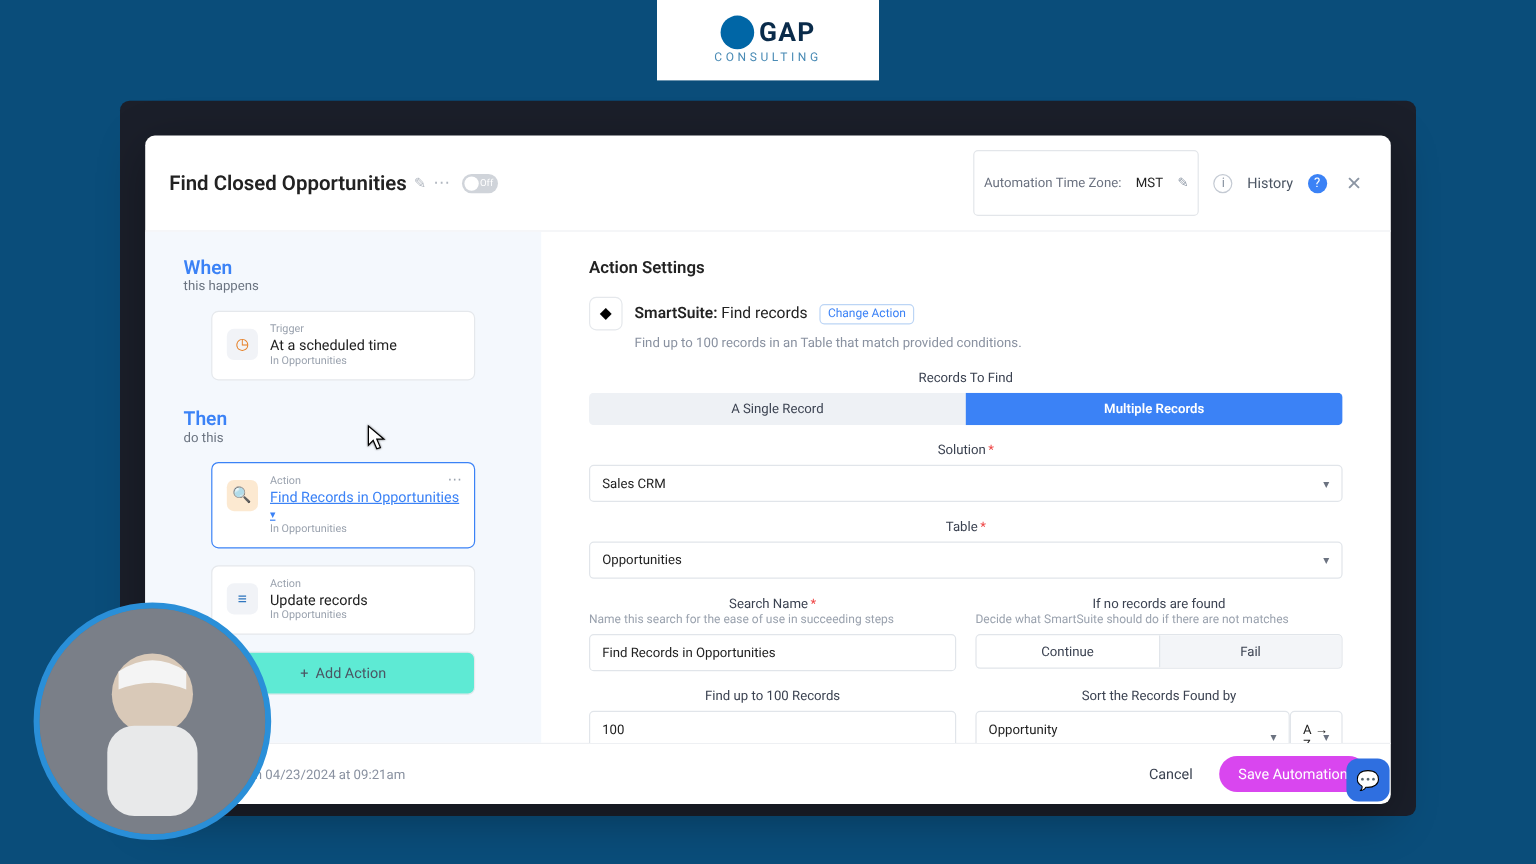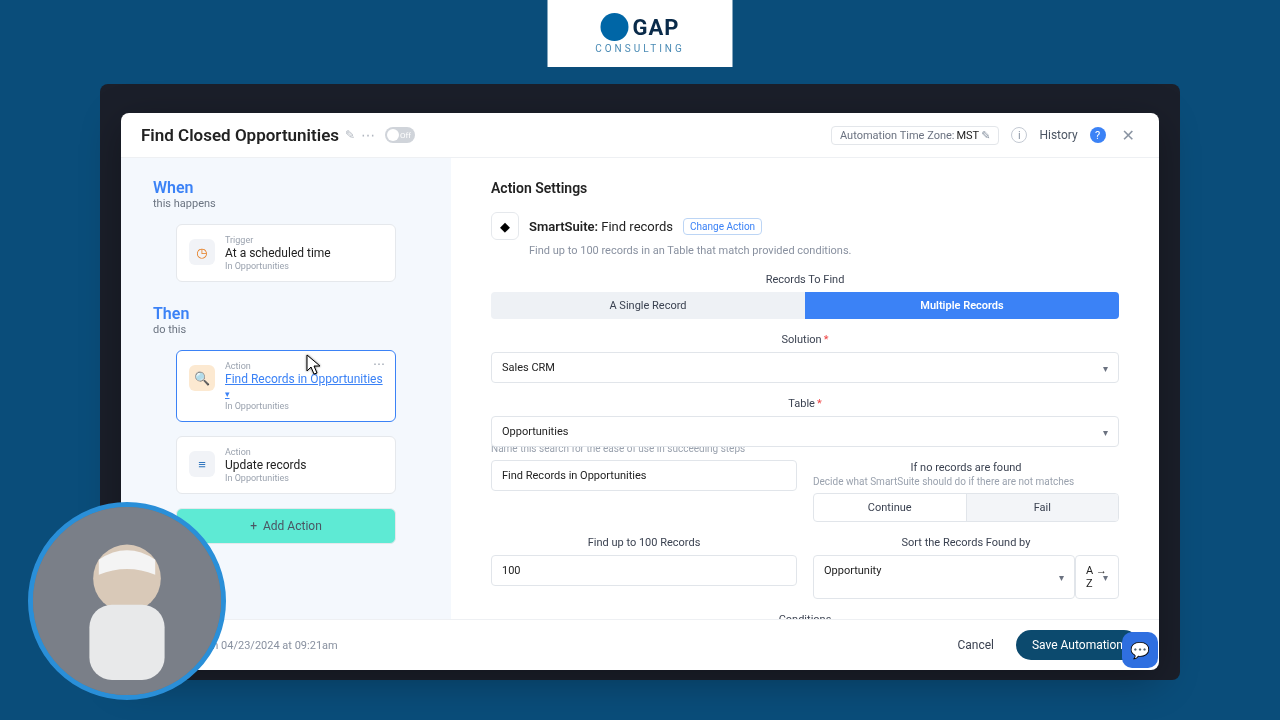--- a/index.html
+++ b/index.html
@@ -15,21 +15,21 @@
   
   .modal { position: absolute; top: 113px; left: 121px; right: 121px; bottom: 50px; background: #fff; border-radius: 8px; display: flex; flex-direction: column; box-shadow: 0 10px 40px rgba(0,0,0,.3); }
   
   .modal-header { display: flex; align-items: center; padding: 12px 20px; border-bottom: 1px solid #eef0f3; }
   .modal-title { font-size: 17px; font-weight: 600; color: #222; }
   .modal-title-edit { margin-left: 6px; color: #b0b6bf; font-size: 12px; cursor: pointer; }
   .modal-title-more { margin-left: 6px; color: #b0b6bf; font-size: 14px; cursor: pointer; }
   .toggle { margin-left: 10px; width: 30px; height: 16px; background: #d0d4da; border-radius: 8px; position: relative; font-size: 8px; color: #fff; display: flex; align-items: center; justify-content: flex-end; padding-right: 4px; }
   .toggle::before { content:''; position:absolute; left:2px; top:2px; width:12px; height:12px; background:#fff; border-radius:50%; }
   .header-right { margin-left: auto; display: flex; align-items: center; gap: 12px; }
-  .tz-pill { border: 1px solid #e3e6ea; border-radius: 4px; padding: 2px 8px; font-size: 11px; color: #6b7280; display: flex; align-items: center; gap: 2px; }
+  .tz-pill { border: 1px solid #e3e6ea; border-radius: 4px; padding: 20px 8px; font-size: 11px; color: #6b7280; display: flex; align-items: center; gap: 12px; }
   .tz-pill .tz-val { color: #222; }
   .header-icon { width: 16px; height: 16px; border-radius: 50%; color: #8b95a3; font-size: 11px; display:flex; align-items:center; justify-content:center; cursor:pointer; }
   .header-icon.info { border:1px solid #c4cad3; }
   .header-icon.help { background:#3b82f6; color:#fff; }
   .history-link { font-size: 12px; color: #4b5563; cursor:pointer; }
   .close-x { font-size: 16px; color: #8b95a3; cursor:pointer; padding: 0 4px; }
   
   .modal-body { flex: 1; display: flex; overflow: hidden; }
   
   .left-col { width: 330px; background: #f4f8fd; display: flex; flex-direction: column; align-items: center; padding: 20px 30px; gap: 14px; overflow-y: auto; }
@@ -85,21 +85,21 @@
   .mini-seg .mini + .mini { border-left:1px solid #e1e5ea; }
   
   .sort-row { display:flex; gap:0; }
   .sort-row .select.small { width:44px; flex:none; }
   
   .modal-footer { border-top:1px solid #eef0f3; padding: 10px 20px; display:flex; align-items:center; }
   .foot-info { font-size:11px; color:#8991a0; }
   .foot-info a { color:#3b82f6; }
   .foot-right { margin-left:auto; display:flex; gap:10px; align-items:center; }
   .btn-cancel { font-size:12px; color:#3b4251; background:none; border:none; cursor:pointer; padding:8px 12px; }
-  .btn-save { font-size:12px; background:#0c4a6e; color:#fff; border:none; border-radius:16px; padding:8px 16px; cursor:pointer; }
+  .btn-save { font-size:12px; background:#d946ef; color:#fff; border:none; border-radius:16px; padding:8px 16px; cursor:pointer; }
   
   .chat-fab { position:absolute; right: 122px; bottom: 52px; width:36px; height:36px; border-radius:10px; background:#2f6fe0; color:#fff; display:flex; align-items:center; justify-content:center; font-size:16px; cursor:pointer; }
   
   .webcam { position:absolute; left: 28px; bottom: 20px; width: 198px; height: 198px; border-radius: 50%; background: #777; border: 5px solid #2a8fd8; overflow:hidden; display:flex; align-items:center; justify-content:center; color:#fff; font-size:11px; }
   .webcam svg { width:100%; height:100%; }
   
   .cursor { position:absolute; left: 304px; top: 353px; width:20px; height:24px; pointer-events:none; }
   .cursor svg { filter: drop-shadow(0 0 1px rgba(0,0,0,.6)); }
 </style>
 </head>
@@ -193,20 +193,21 @@
       </div>
 
       <label class="form-label"><span>Solution</span><span class="req">*</span></label>
       <div class="select"><span>Sales CRM</span></div>
 
       <label class="form-label"><span>Table</span><span class="req">*</span></label>
       <div class="select"><span>Opportunities</span></div>
 
       <div class="row2">
         <div>
+          <label class="form-label"><span>Search Name</span><span class="req">*</span></label>
           <div class="form-hint">Name this search for the ease of use in succeeding steps</div>
           <input class="input" value="Find Records in Opportunities" style="">
         </div>
         <div>
           <label class="form-label">If no records are found</label>
           <div class="form-hint">Decide what SmartSuite should do if there are not matches</div>
           <div class="mini-seg">
             <div class="mini">Continue</div>
             <div class="mini" style="background:#f3f5f8;">Fail</div>
           </div>

